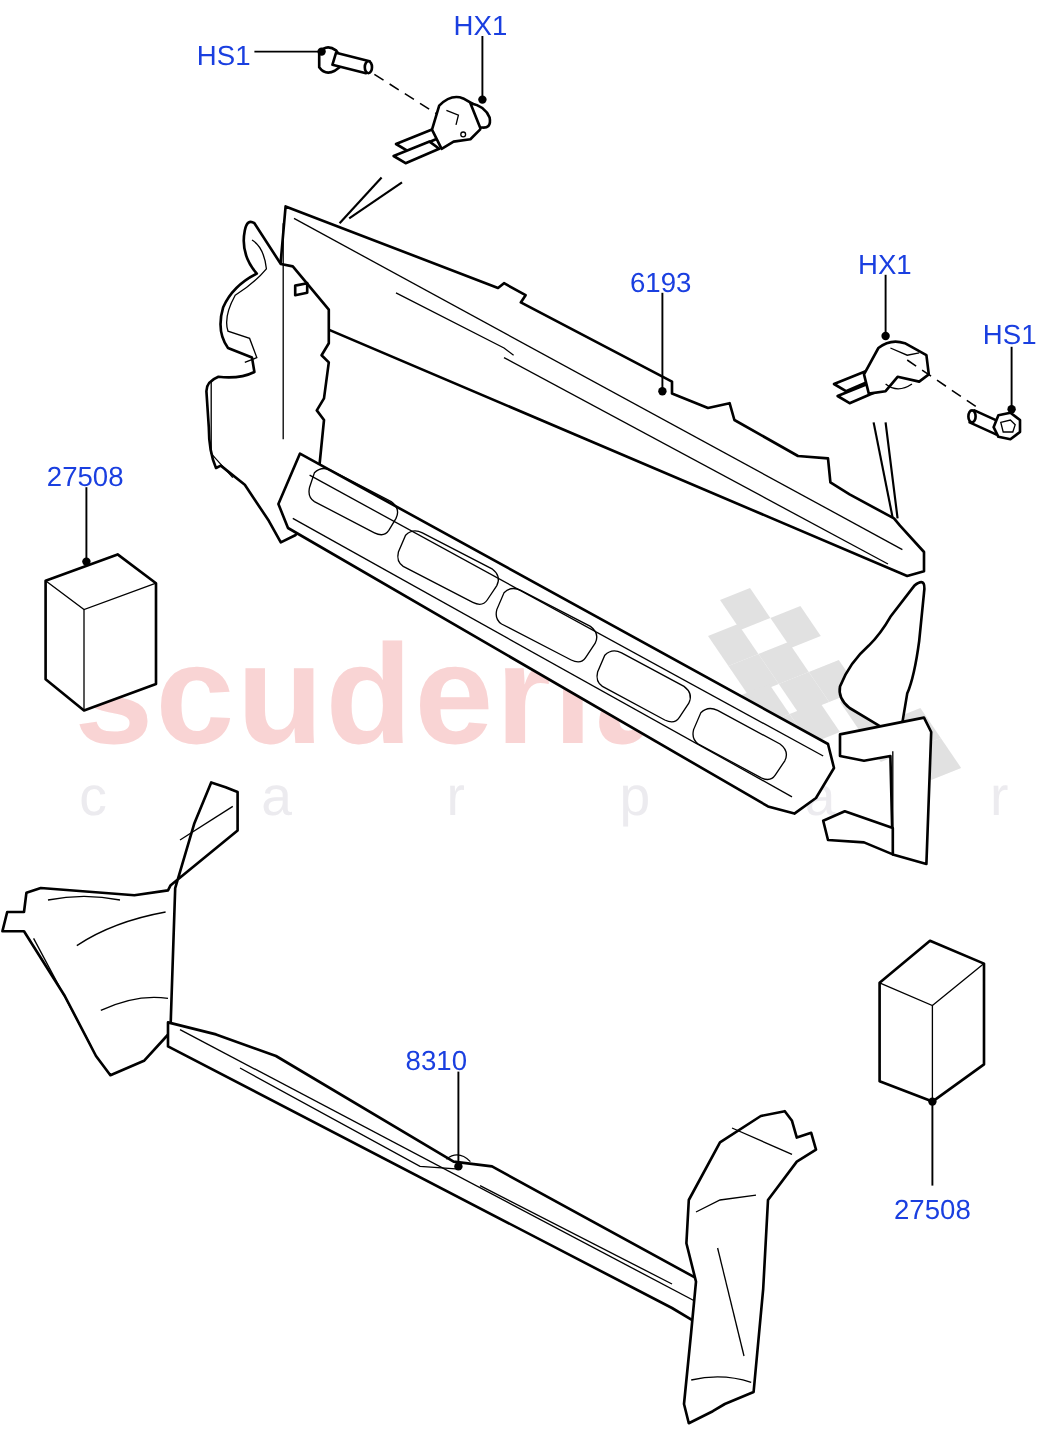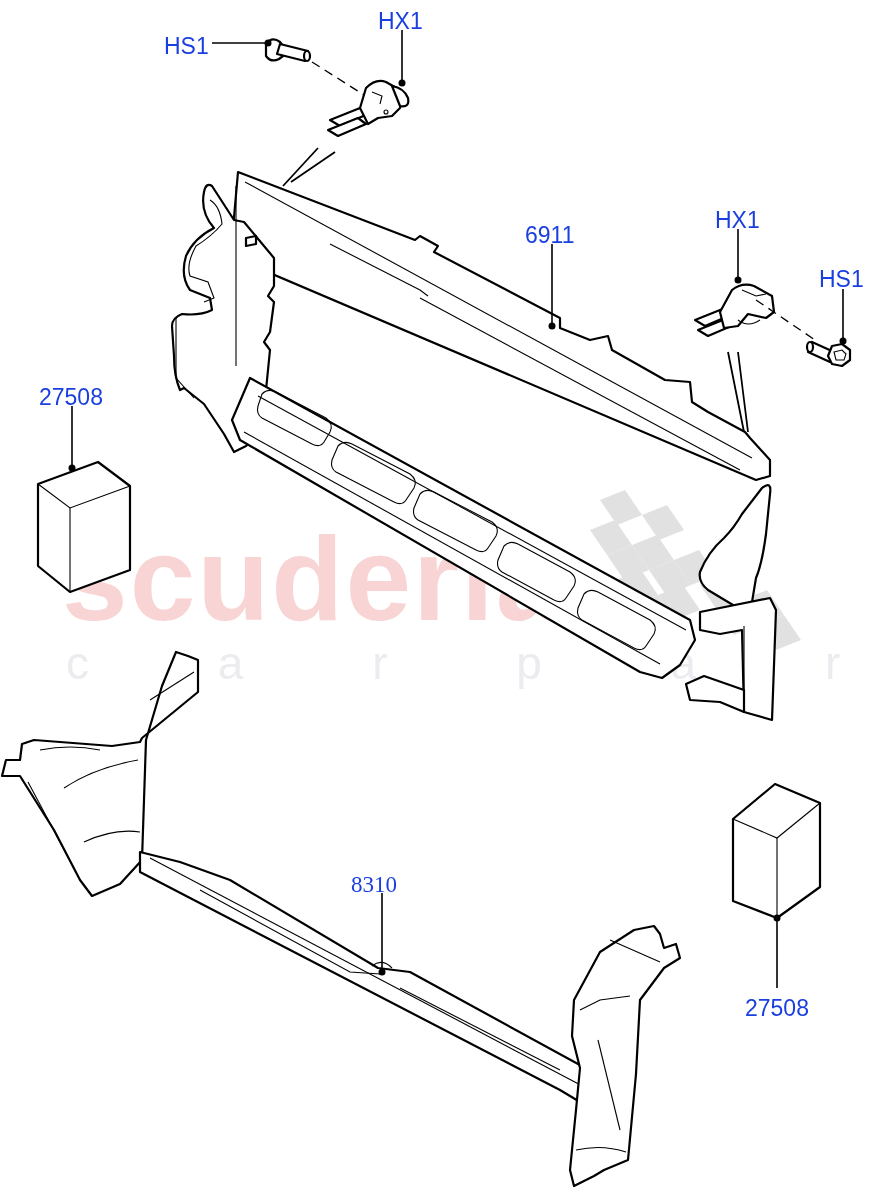--- a/index.html
+++ b/index.html
@@ -157,18 +157,18 @@
       <circle class="dot" cx="382" cy="972" r="3.5"></circle>
       <line class="leader" x1="777" y1="918" x2="777" y2="988"></line>
       <circle class="dot" cx="777" cy="918" r="3.5"></circle>
     </g>
   </svg>
 
   <div class="label" style="left:164px; top:35px;">HS1</div>
   <div class="label" style="left:378px; top:10px;">HX1</div>
   <div class="label" style="left:715px; top:209px;">HX1</div>
   <div class="label" style="left:819px; top:268px;">HS1</div>
-  <div class="label" style="left:525px; top:224px;">6911</div>
+  <div class="label" style="left:525px; top:224px;">6193</div>
   <div class="label" style="left:39px; top:386px;">27508</div>
-  <div class="label" style="left:351px; top:873px;font-family:Liberation Serif, serif;">8310</div>
+  <div class="label" style="left:338px; top:873px;">8310</div>
   <div class="label" style="left:745px; top:997px;">27508</div>
 
 </div>
 
 </body></html>

